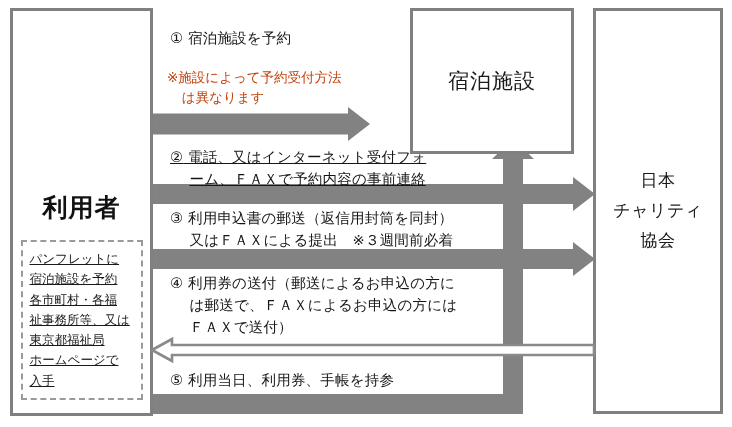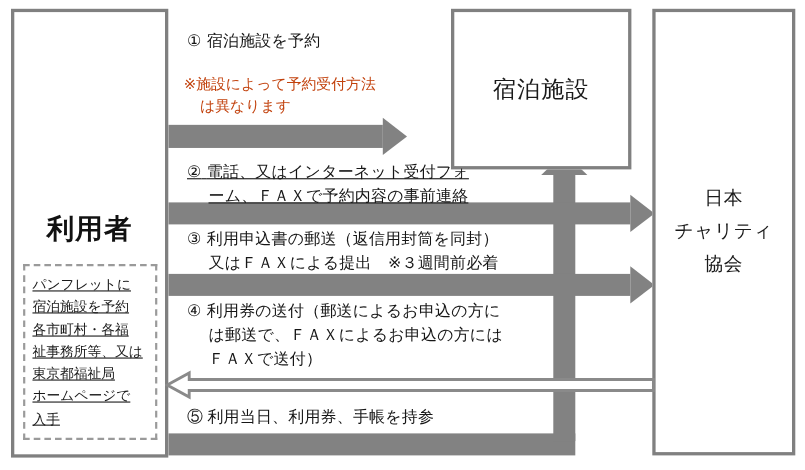--- a/index.html
+++ b/index.html
@@ -210,17 +210,17 @@
     <span class="ind"><span>③</span> <span>利用申込書の郵送（返信用封筒を同封）</span></span>
     <span class="cont">又はＦＡＸによる提出　※３週間前必着</span>
   </div>
 
   <div class="step-label" style="left:170px; top:273px;">
     <span class="ind"><span>④</span> <span>利用券の送付（郵送によるお申込の方に</span></span>
     <span class="cont">は郵送で、ＦＡＸによるお申込の方には</span>
     <span class="cont">ＦＡＸで送付）</span>
   </div>
 
-  <div class="step-label" style="left:170px; top:370px;font-family:Liberation Serif, serif;">
+  <div class="step-label" style="left:170px; top:370px;">
     <span class="ind"><span>⑤</span> <span>利用当日、利用券、手帳を持参</span></span>
   </div>
 
 </div>
 
 </body></html>

